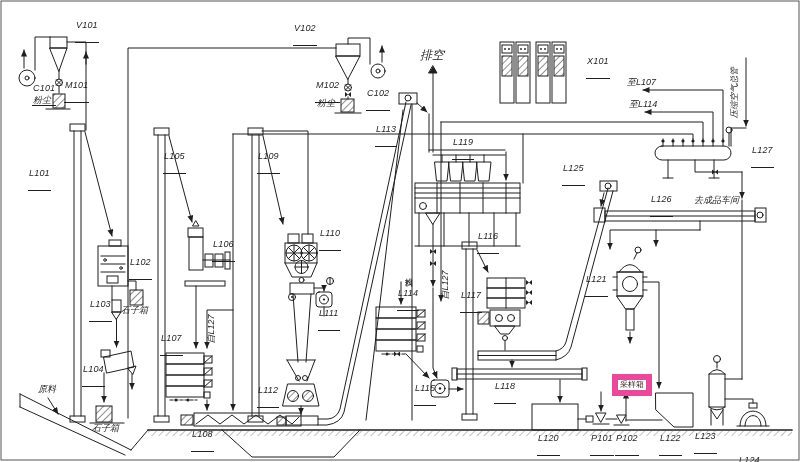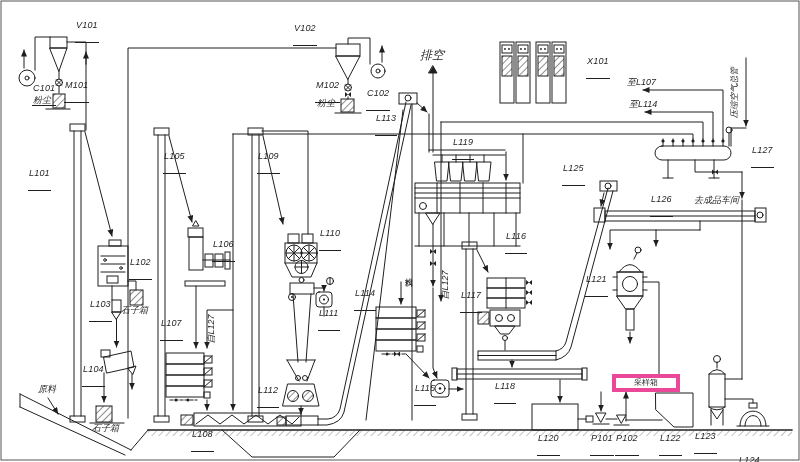--- a/index.html
+++ b/index.html
@@ -5,21 +5,21 @@
   html,body{margin:0;padding:0;background:#fff;}
   .stage{position:relative;width:800px;height:462px;background:#ffffff;color:#1f1f1f;
          font-family:"Liberation Sans",sans-serif;overflow:hidden;}
   .stage svg{position:absolute;left:0;top:0;}
   .lbl{position:absolute;font:italic 9px "Liberation Sans",sans-serif;line-height:1;
        border-bottom:1px solid #1f1f1f;padding:0 1px 12px 1px;white-space:nowrap;letter-spacing:.2px;}
   .cjk{position:absolute;font:italic 9px "Liberation Sans",sans-serif;line-height:1;white-space:nowrap;}
   .big{font-size:12px;}
   .vrot{transform:rotate(-90deg);transform-origin:center center;}
   .vtext{writing-mode:vertical-rl;text-orientation:upright;font-style:normal;font-size:8px;}
-  .boxed{border:4px solid #ec4899;background:#fff;padding:1px 18px;font-style:normal;font-size:8px;}
+  .boxed{border:6px solid #ec4899;background:#fff;padding:1px 2px;font-style:normal;font-size:8px;}
 </style>
 </head>
 <body>
 
 <div class="stage">
 
 <svg width="800" height="462" viewBox="0 0 800 462">
   <defs>
     <marker id="ah" markerWidth="8" markerHeight="8" refX="6.5" refY="3" orient="auto" markerUnits="userSpaceOnUse">
       <path d="M0,0 L7,3 L0,6 Z" fill="#1f1f1f"></path>
@@ -477,30 +477,30 @@
 <span class="lbl" style="left:293px;top:24px">V102</span>
 <span class="lbl" style="left:315px;top:81px">M102</span>
 <span class="lbl" style="left:366px;top:89px">C102</span>
 <span class="lbl" style="left:586px;top:57px">X101</span>
 <span class="lbl" style="left:28px;top:169px">L101</span>
 <span class="lbl" style="left:129px;top:258px">L102</span>
 <span class="lbl" style="left:89px;top:300px">L103</span>
 <span class="lbl" style="left:82px;top:365px">L104</span>
 <span class="lbl" style="left:163px;top:152px">L105</span>
 <span class="lbl" style="left:212px;top:240px">L106</span>
-<span class="lbl" style="left:160px;top:319px">L107</span>
+<span class="lbl" style="left:160px;top:334px">L107</span>
 <span class="lbl" style="left:191px;top:430px">L108</span>
 <span class="lbl" style="left:257px;top:152px">L109</span>
 <span class="lbl" style="left:319px;top:229px">L110</span>
 <span class="lbl" style="left:318px;top:309px">L111</span>
 <span class="lbl" style="left:257px;top:386px">L112</span>
-<span class="lbl" style="left:375px;top:114px">L113</span>
-<span class="lbl" style="left:354px;top:289px">L114</span>
+<span class="lbl" style="left:375px;top:125px">L113</span>
+<span class="lbl" style="left:397px;top:289px">L114</span>
 <span class="lbl" style="left:414px;top:384px">L115</span>
-<span class="lbl" style="left:505px;top:232px">L116</span>
+<span class="lbl" style="left:477px;top:232px">L116</span>
 <span class="lbl" style="left:460px;top:291px">L117</span>
 <span class="lbl" style="left:494px;top:382px">L118</span>
 <span class="lbl" style="left:452px;top:138px">L119</span>
 <span class="lbl" style="left:537px;top:434px">L120</span>
 <span class="lbl" style="left:585px;top:275px">L121</span>
 <span class="lbl" style="left:659px;top:434px">L122</span>
 <span class="lbl" style="left:694px;top:432px">L123</span>
 <span class="lbl" style="left:738px;top:456px">L124</span>
 <span class="lbl" style="left:562px;top:164px">L125</span>
 <span class="lbl" style="left:650px;top:195px">L126</span>

